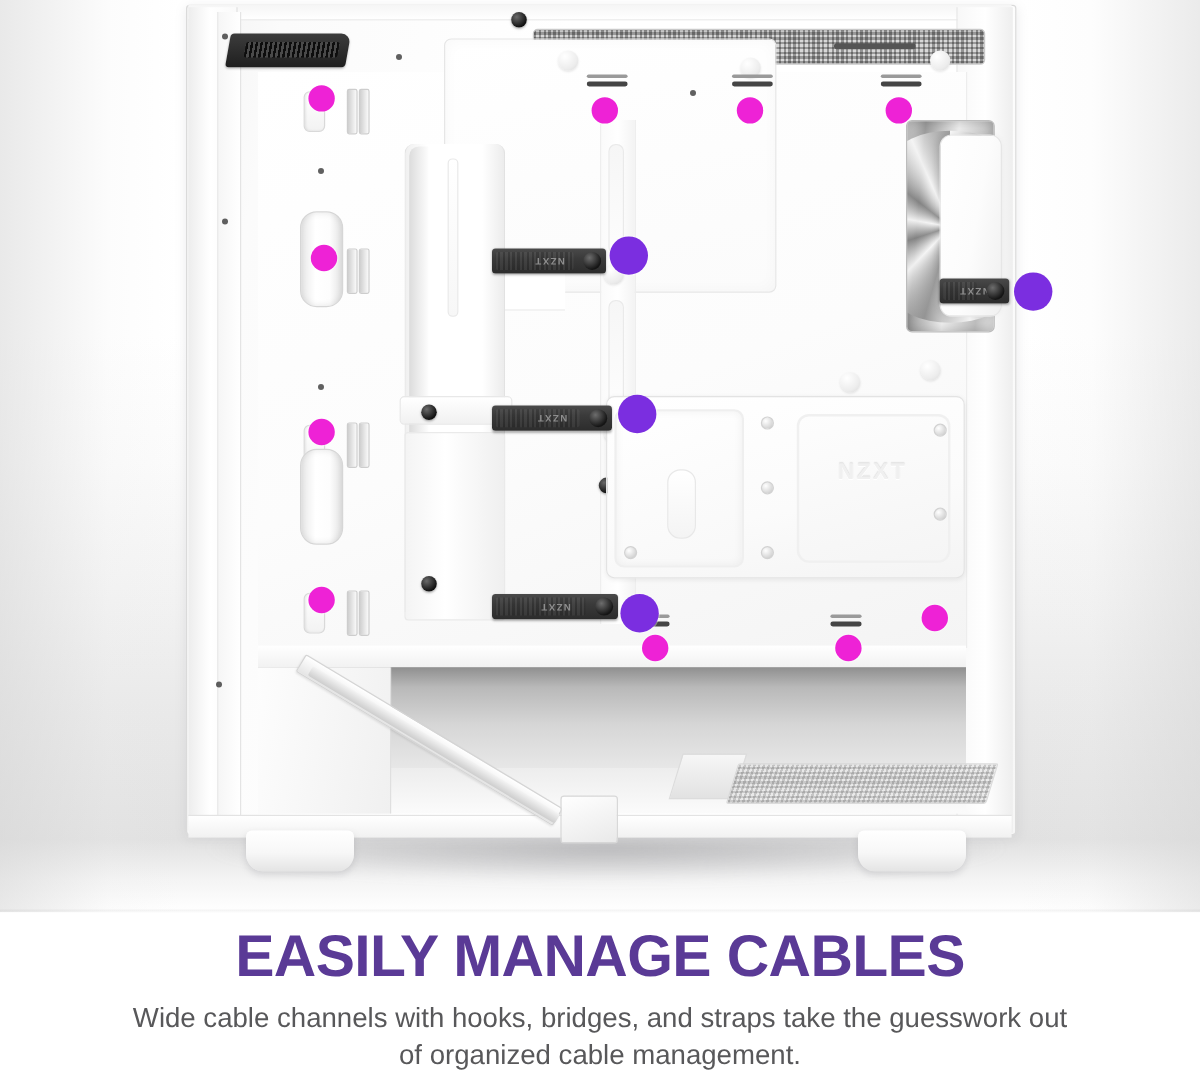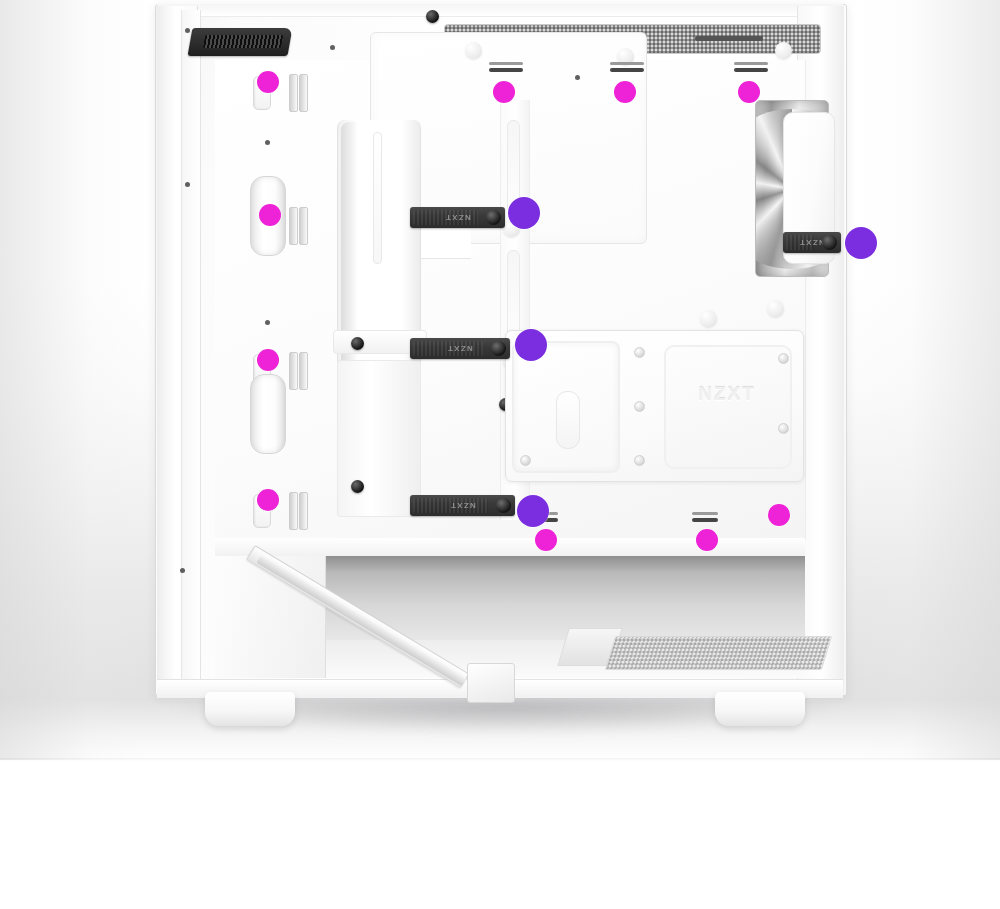--- a/index.html
+++ b/index.html
@@ -520,13 +520,20 @@
   <div class="dot magenta" style="left:696px;top:529px;width:22px;height:22px;"></div>
   <div class="dot magenta" style="left:768px;top:504px;width:22px;height:22px;"></div>
 
   <div class="dot purple" style="left:508px;top:197px;width:32px;height:32px;"></div>
   <div class="dot purple" style="left:515px;top:329px;width:32px;height:32px;"></div>
   <div class="dot purple" style="left:517px;top:495px;width:32px;height:32px;"></div>
   <div class="dot purple" style="left:845px;top:227px;width:32px;height:32px;"></div>
 
   <div class="caption-sep"></div>
 
+  <div id="caption">
+    <h1 class="headline">EASILY MANAGE CABLES</h1>
+    <p class="subline">
+      <span>Wide cable channels with hooks, bridges, and straps take the</span>
+      <span>guesswork out of organized cable management.</span>
+    </p>
+  </div>
 </div>
 
 </body></html>

